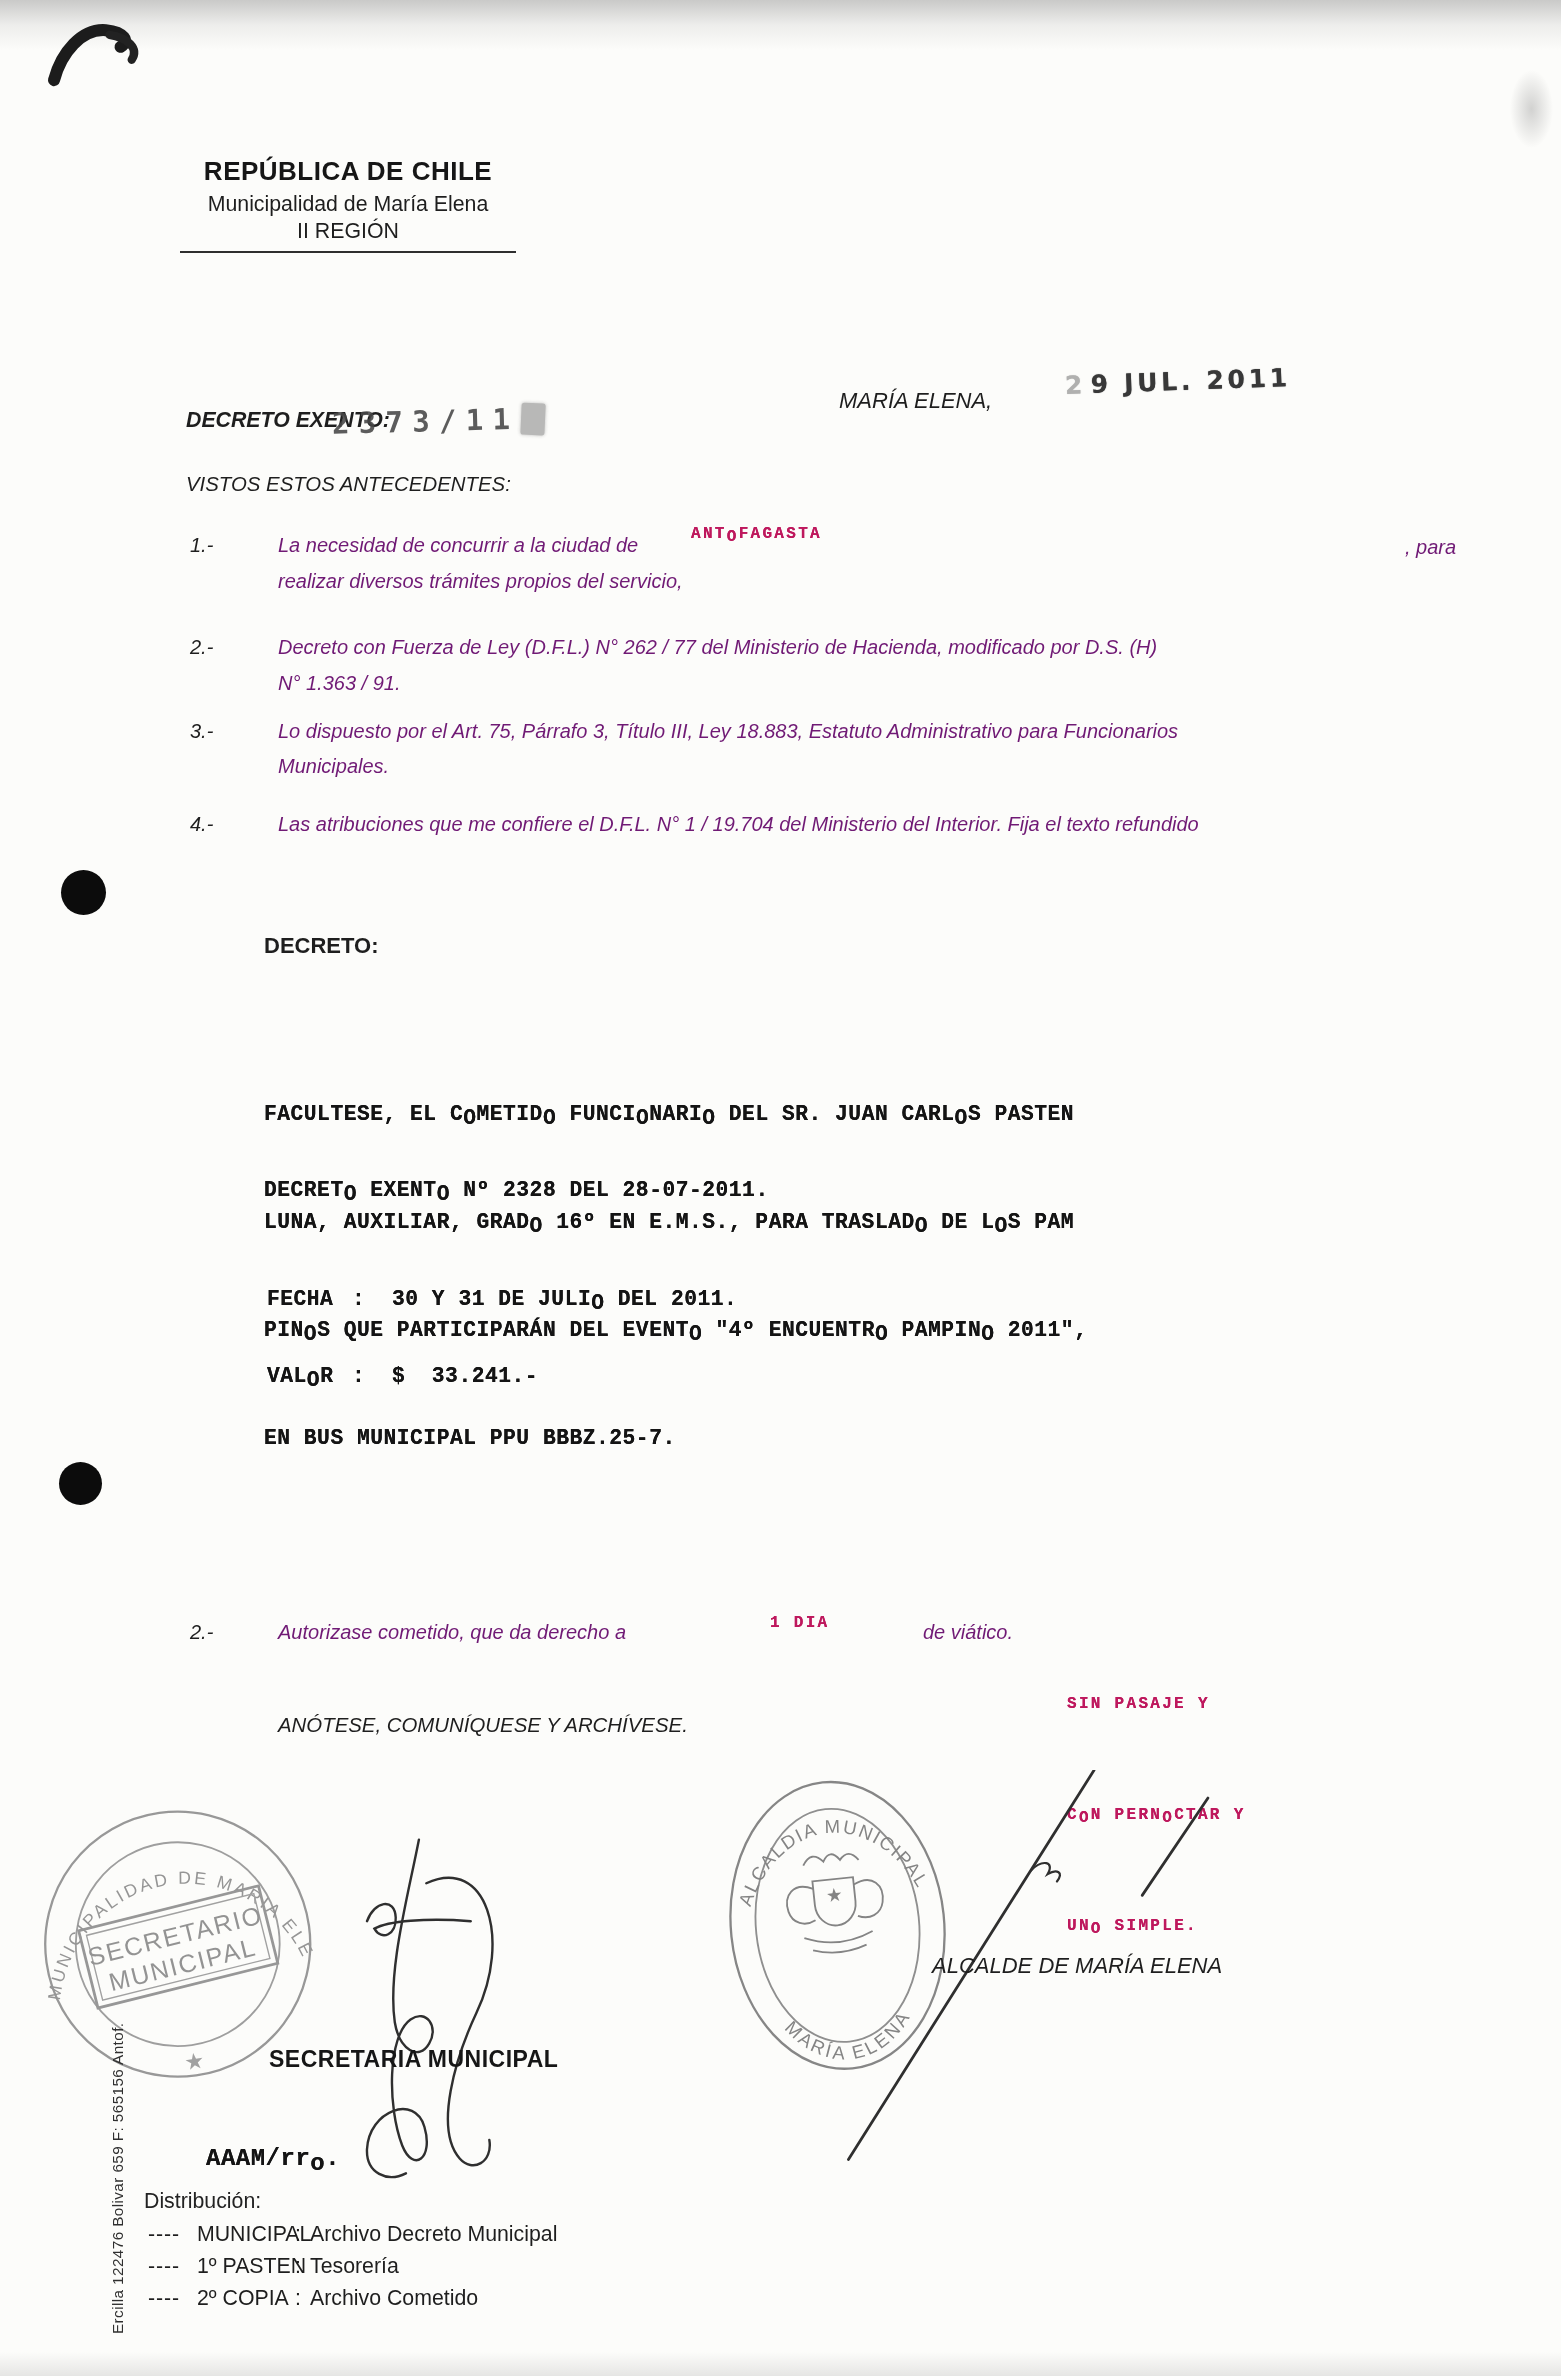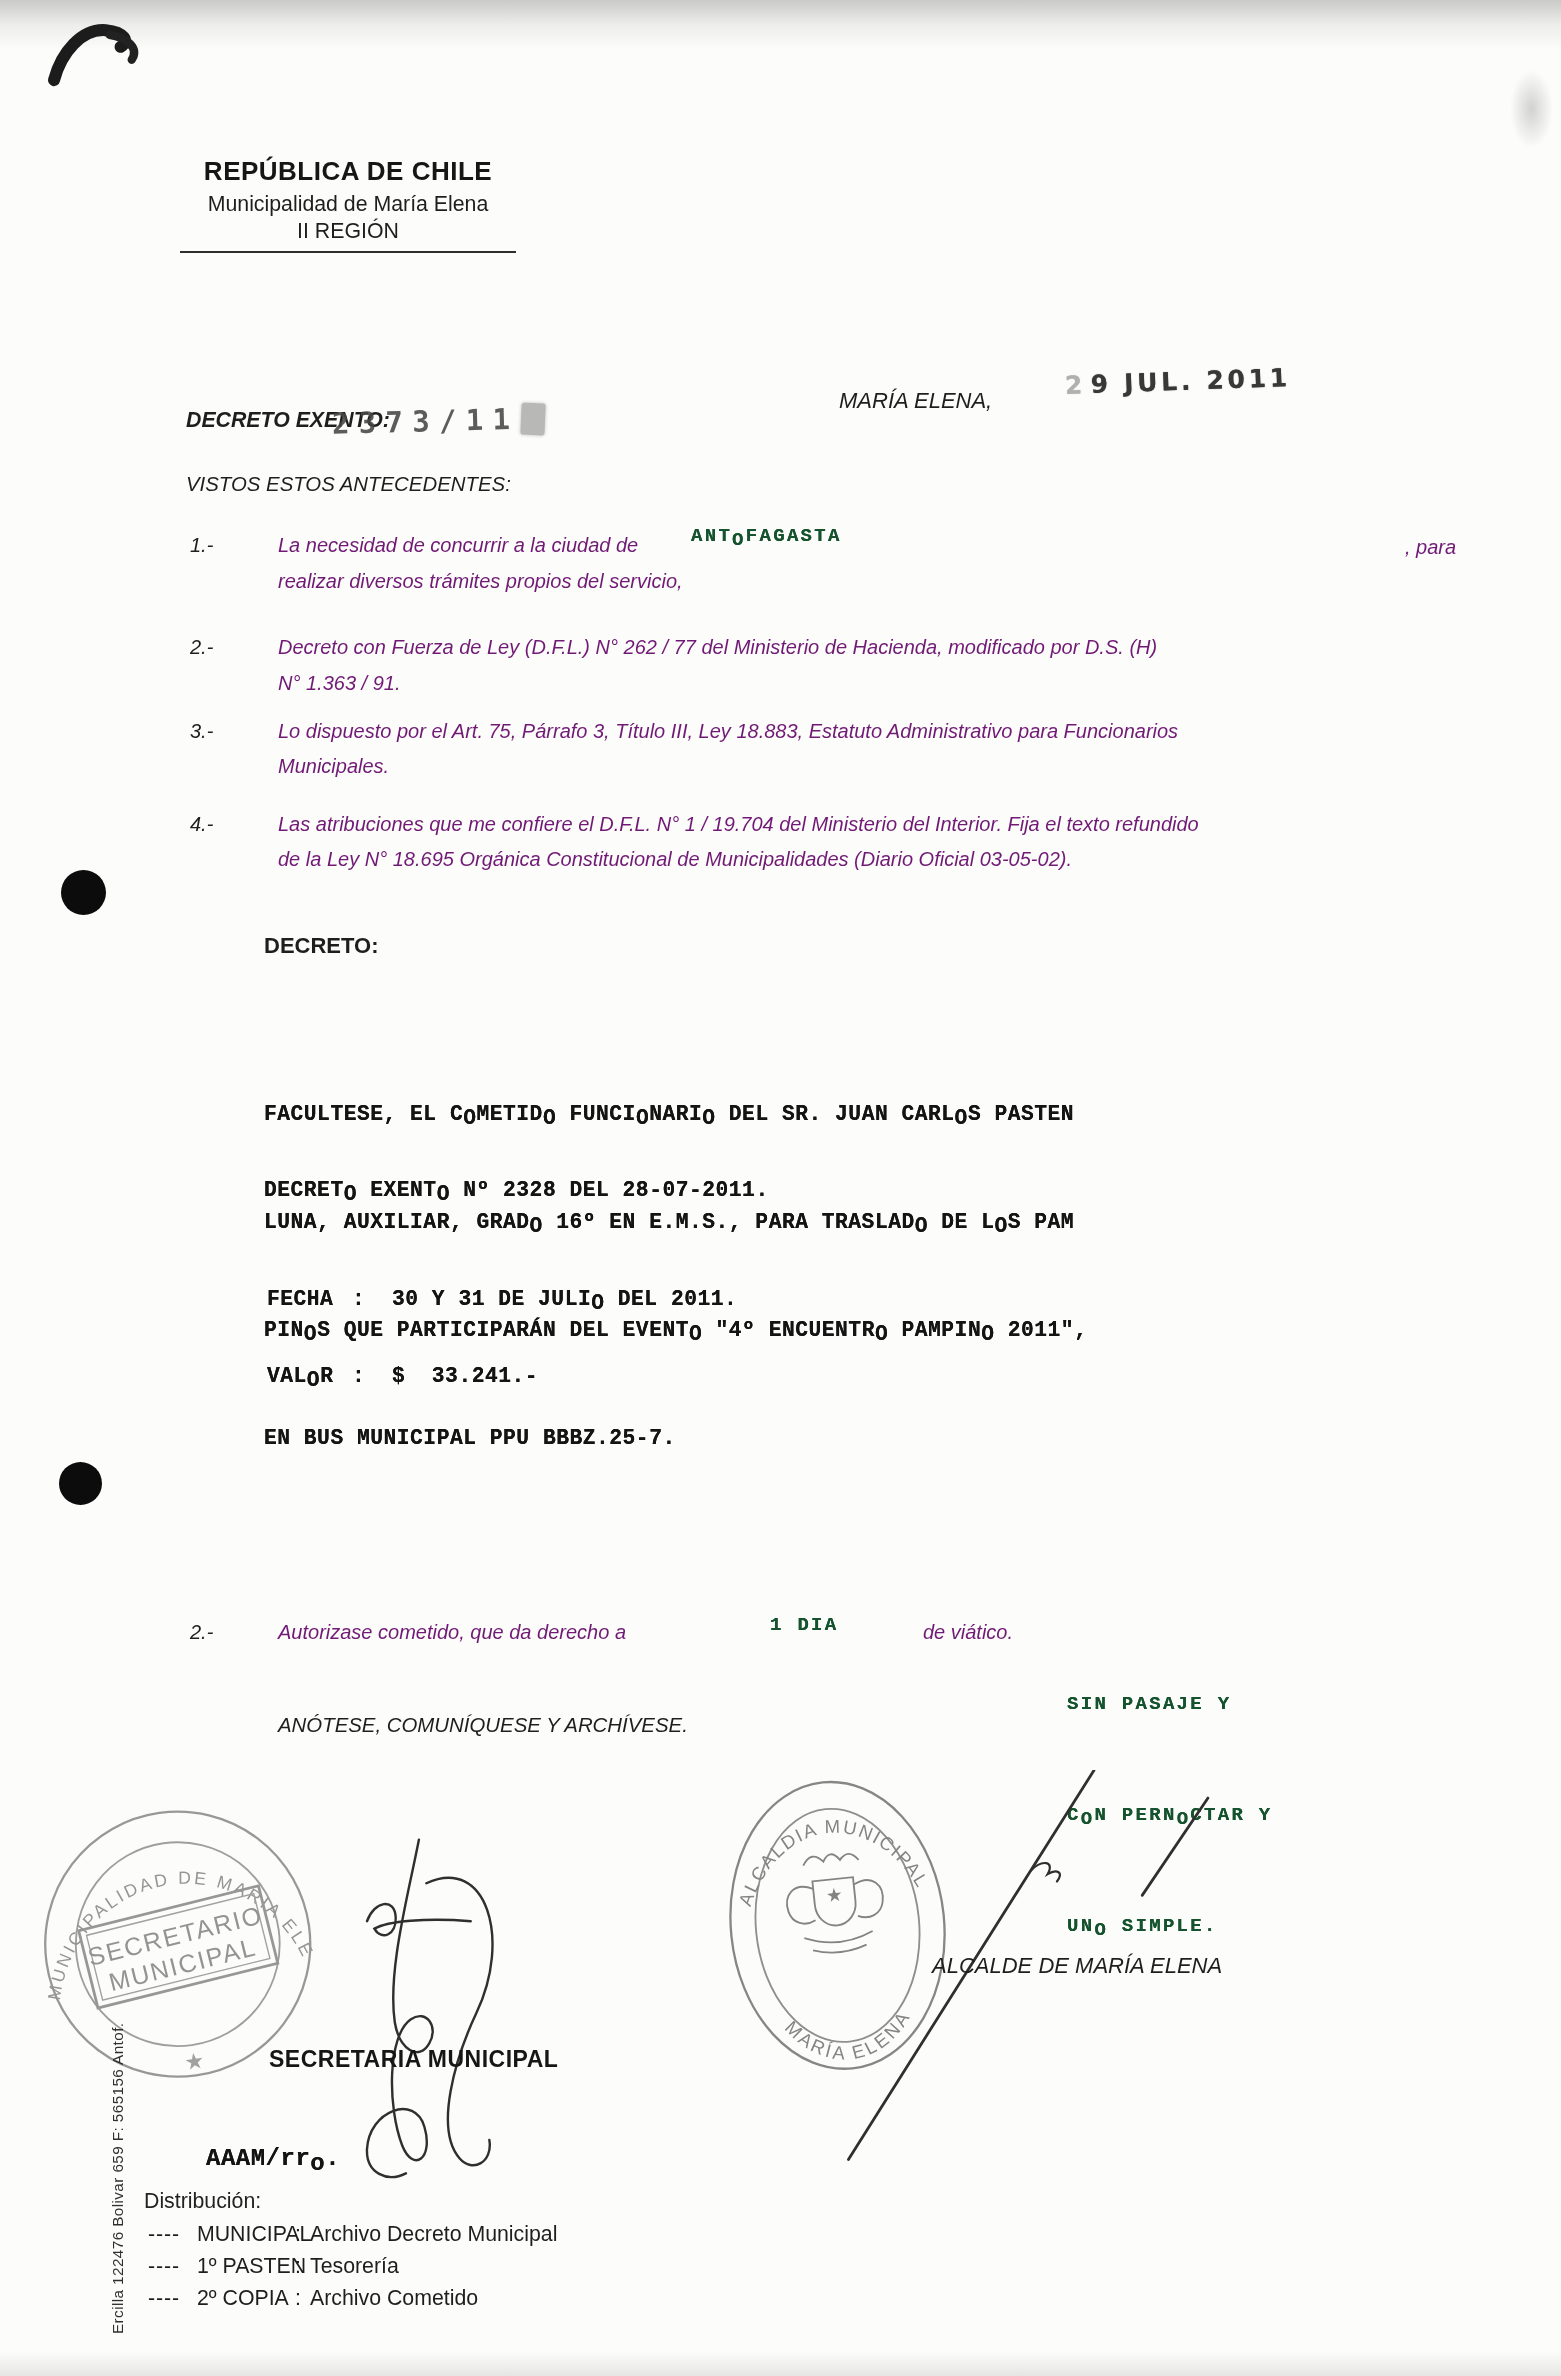--- a/index.html
+++ b/index.html
@@ -13,21 +13,21 @@
   .bottom-band{position:absolute;left:0;bottom:0;width:100%;height:24px;
     background:linear-gradient(0deg,rgba(150,150,150,.22),rgba(150,150,150,0));}
   .right-smudge{position:absolute;left:1510px;top:70px;width:43px;height:78px;
     background:radial-gradient(closest-side,rgba(120,120,120,.32),rgba(120,120,120,0));}
   .punch{position:absolute;width:45px;height:45px;border-radius:50%;background:#0c0c0c;}
 
   
   .it{font-style:italic;}
   .tw{font-family:"Liberation Mono", monospace;font-weight:700;font-size:21.3px;color:#141414;
       letter-spacing:0.5px;white-space:pre;text-shadow:0 0 0.6px currentColor;}
-  .twi{font-family:"Liberation Mono", monospace;font-weight:700;font-size:19px;color:#14532d;
+  .twi{font-family:"Liberation Mono", monospace;font-weight:700;font-size:16px;color:#be185d;
       letter-spacing:2.3px;white-space:pre;text-shadow:0 0 0.6px currentColor;}
   .subo{display:inline-block;transform:translateY(.2em);}
 
   .lh{left:130px;top:156px;width:436px;text-align:center;}
   .lh1{font-size:26px;font-weight:700;letter-spacing:0.5px;color:#161616;}
   .lh2{font-size:21.3px;margin-top:4.6px;}
   .lh3{font-size:21.3px;margin-top:2.8px;}
   .lh-rule{width:336px;margin:6.5px auto 0;border-bottom:2.8px solid #2e2e2e;}
 
   .decree-label{left:186px;top:408px;font-size:21.3px;font-weight:700;font-style:italic;}
@@ -103,21 +103,20 @@
   <div class="abs item-num" style="top:636px;">2.-</div>
   <div class="abs item-line" style="left:278px;top:636px;">Decreto con Fuerza de Ley (D.F.L.) N° 262 / 77 del Ministerio de Hacienda, modificado por D.S. (H)</div>
   <div class="abs item-line" style="left:278px;top:672px;">N° 1.363 / 91.</div>
 
   <div class="abs item-num" style="top:720px;">3.-</div>
   <div class="abs item-line" style="left:278px;top:720px;">Lo dispuesto por el Art. 75, Párrafo 3, Título III, Ley 18.883, Estatuto Administrativo para Funcionarios</div>
   <div class="abs item-line" style="left:278px;top:755px;text-align:center;">Municipales.</div>
 
   <div class="abs item-num" style="top:813px;">4.-</div>
   <div class="abs item-line" style="left:278px;top:813px;">Las atribuciones que me confiere el D.F.L. N° 1 / 19.704 del Ministerio del Interior. Fija el texto refundido</div>
-  <div class="abs item-line" style="left:278px;top:848px;">de la Ley N° 18.695 Orgánica Constitucional de Municipalidades (Diario Oficial 03-05-02).</div>
 
   <div class="abs decreto-h">DECRETO:</div>
   <div class="abs tw-block tw">
     <div class="tw-line">FACULTESE, EL C<span class="subo">O</span>METID<span class="subo">O</span> FUNCI<span class="subo">O</span>NARI<span class="subo">O</span> DEL SR. JUAN CARL<span class="subo">O</span>S PASTEN</div>
     <div class="tw-line">LUNA, AUXILIAR, GRAD<span class="subo">O</span> 16º EN E.M.S., PARA TRASLAD<span class="subo">O</span> DE L<span class="subo">O</span>S PAM</div>
     <div class="tw-line">PIN<span class="subo">O</span>S QUE PARTICIPARÁN DEL EVENT<span class="subo">O</span> "4º ENCUENTR<span class="subo">O</span> PAMPIN<span class="subo">O</span> 2011",</div>
     <div class="tw-line">EN BUS MUNICIPAL PPU BBBZ.25-7.</div>
   </div>
   <div class="abs tw" style="left:264px;top:1178px;">DECRET<span class="subo">O</span> EXENT<span class="subo">O</span> Nº 2328 DEL 28-07-2011.</div>
 

